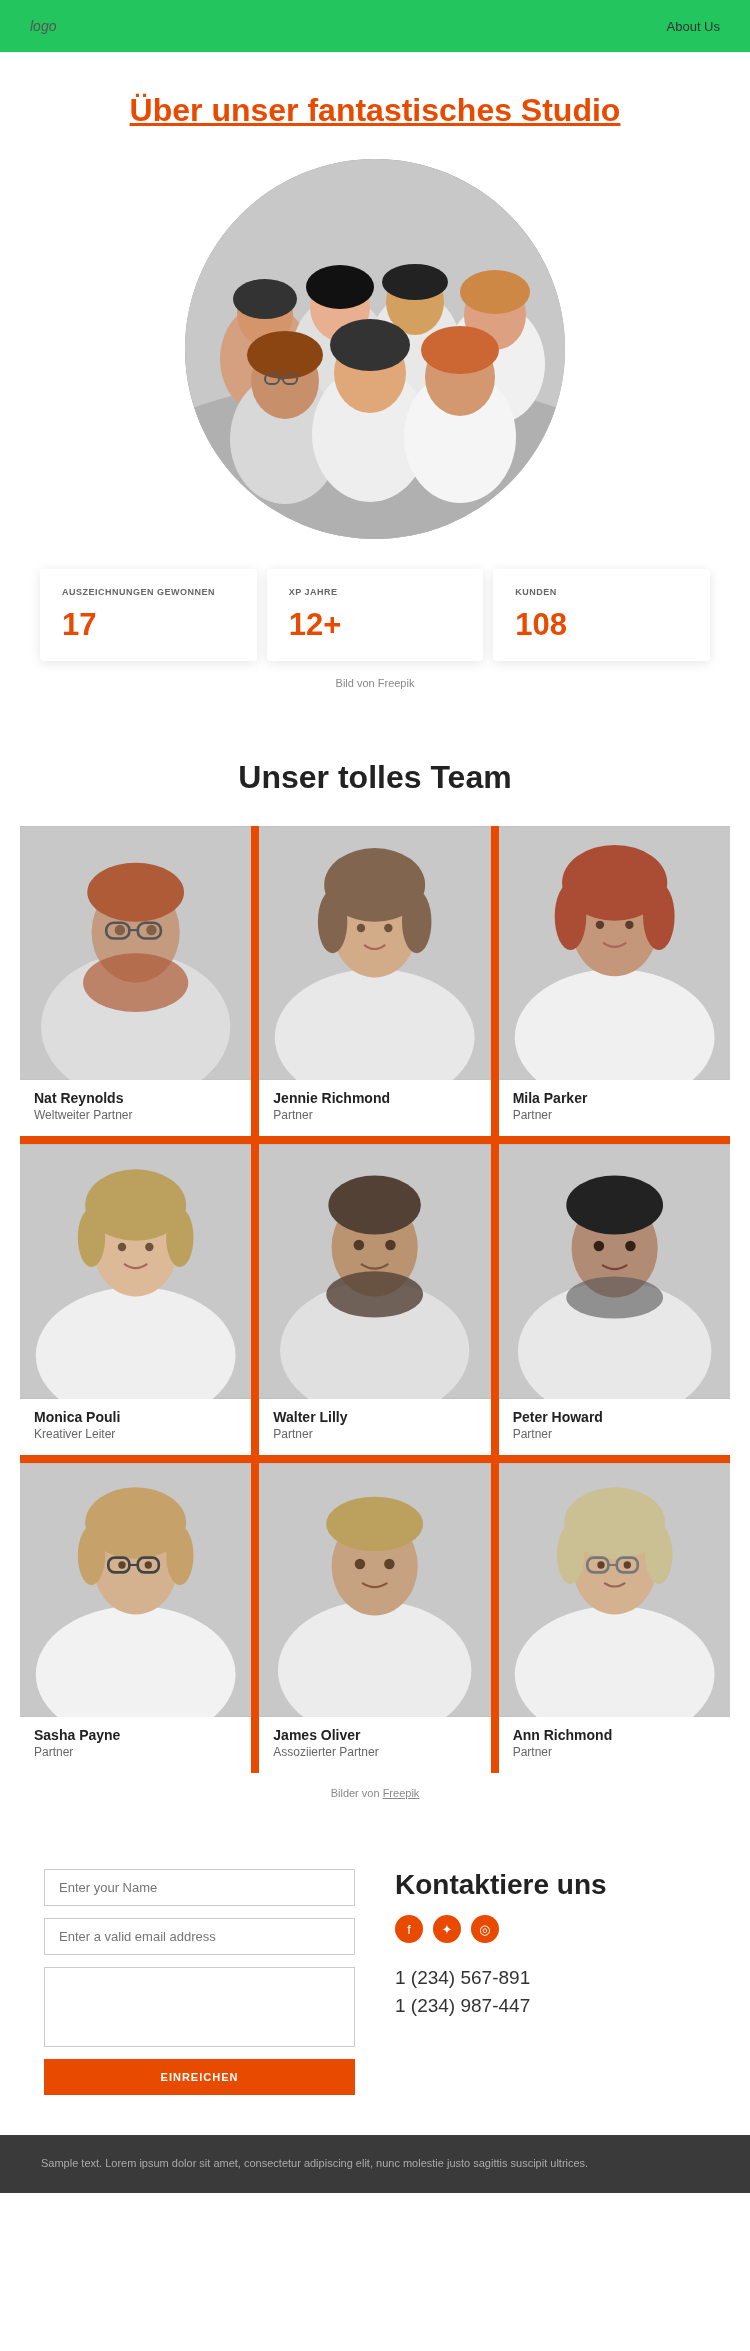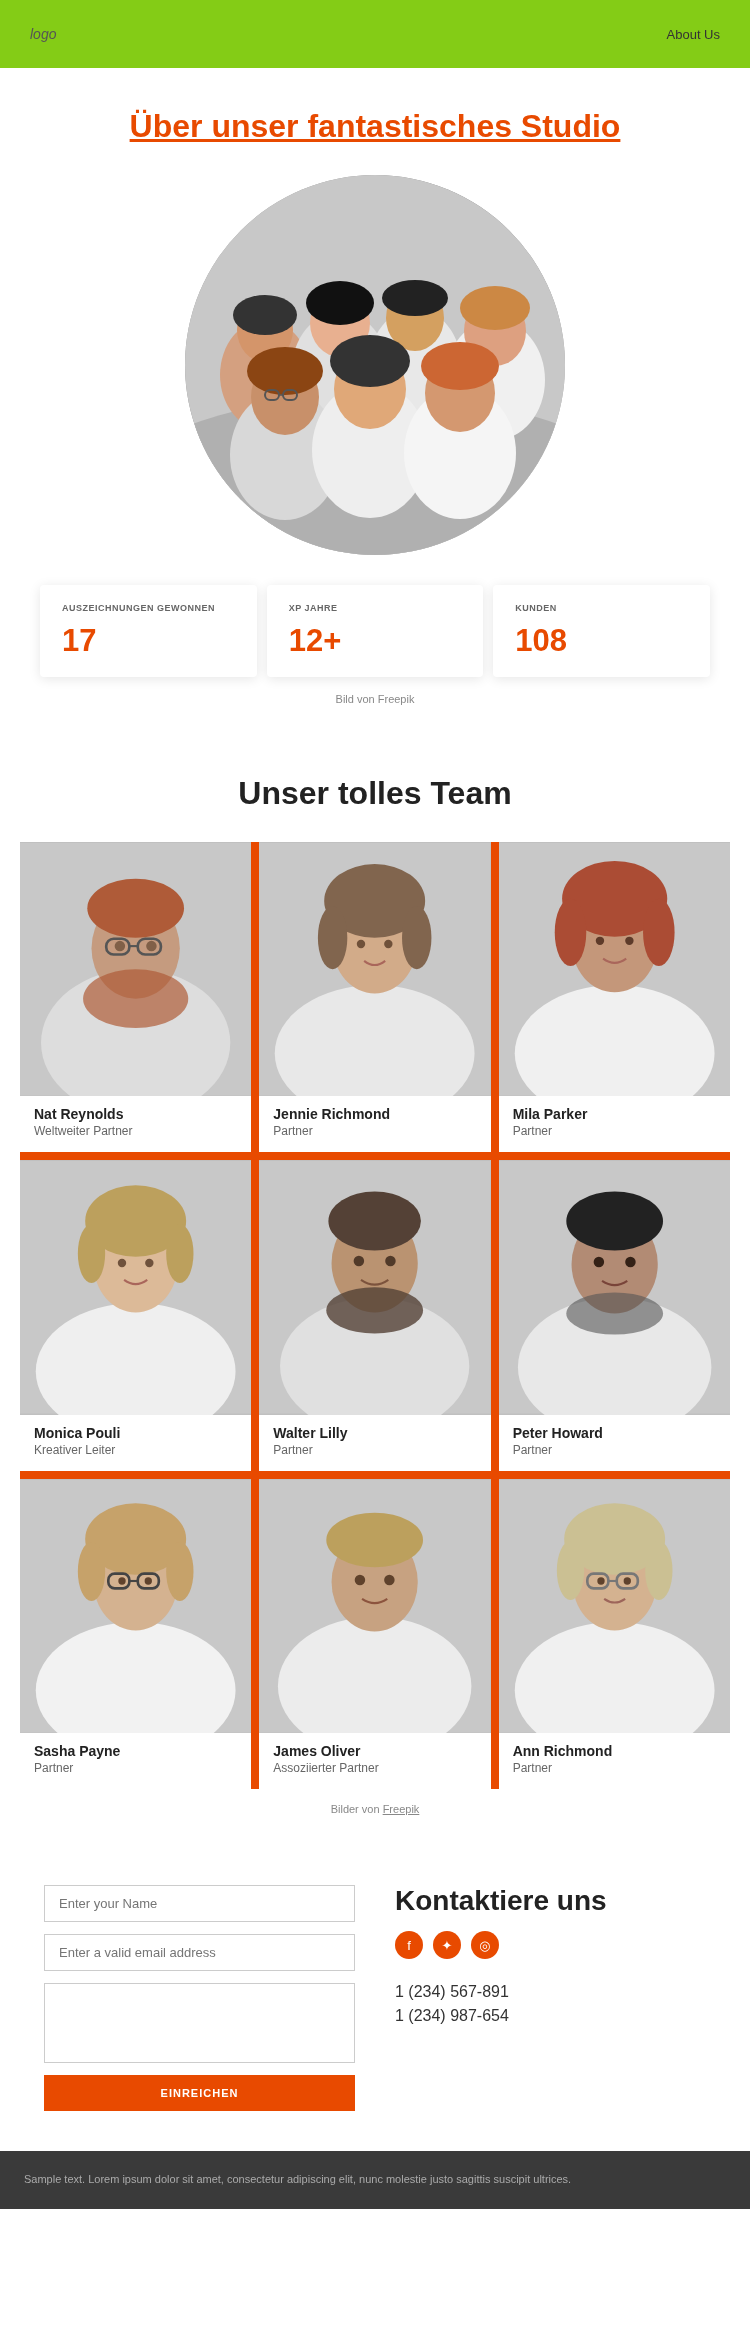--- a/index.html
+++ b/index.html
@@ -3,22 +3,22 @@
   <meta charset="utf-8">
   <style>
     * { box-sizing: border-box; margin: 0; padding: 0; }
     body { font-family: 'Segoe UI', Arial, sans-serif; background: #fff; color: #222; width: 750px; }
 
     
     header {
       display: flex;
       justify-content: space-between;
       align-items: center;
-      padding: 26px 30px;
-      background: #84cc16;
+      padding: 18px 30px;
+      background: #22c55e;
     }
     .logo-text {
       font-size: 14px;
       font-style: italic;
       color: #555;
     }
     .nav-link {
       font-size: 13px;
       color: #333;
       text-decoration: none;
@@ -237,30 +237,30 @@
       background: #e84a00;
       display: flex;
       align-items: center;
       justify-content: center;
       color: #fff;
       font-size: 13px;
       cursor: pointer;
       text-decoration: none;
     }
     .phone {
-      font-size: 16px;
+      font-size: 19px;
       color: #333;
       margin-bottom: 6px;
       font-weight: 500;
     }
 
     
     footer {
       background: #3a3a3a;
-      padding: 20px 24px;
+      padding: 20px 41px;
     }
     .footer-text {
       font-size: 11px;
       color: #aaa;
       line-height: 1.6;
     }
 
     
     .team-photo {
       filter: grayscale(30%);
@@ -532,19 +532,19 @@
   </div>
 
   <div class="contact-info">
     <h2>Kontaktiere uns</h2>
     <div class="social-icons">
       <a class="social-icon">f</a>
       <a class="social-icon">✦</a>
       <a class="social-icon">◎</a>
     </div>
     <p class="phone">1 (234) 567-891</p>
-    <p class="phone">1 (234) 987-654</p>
+    <p class="phone">1 (234) 987-447</p>
   </div>
 </section>
 
 <footer>
   <p class="footer-text">Sample text. Lorem ipsum dolor sit amet, consectetur adipiscing elit, nunc molestie justo sagittis suscipit ultrices.</p>
 </footer>
 
 </body></html>

